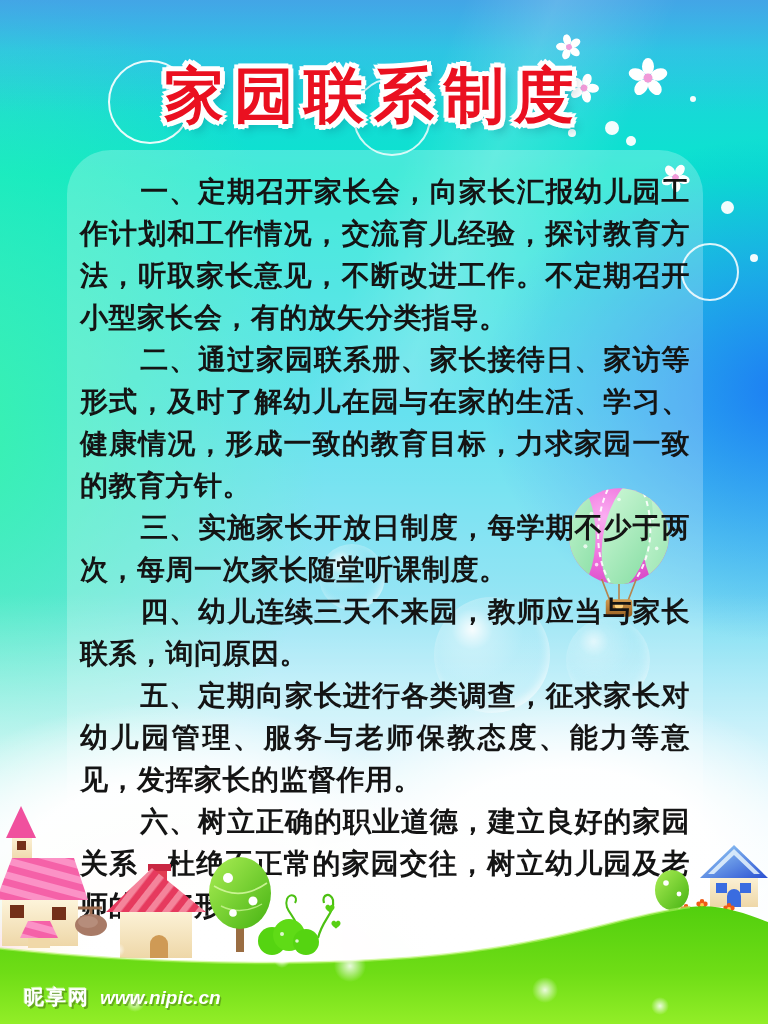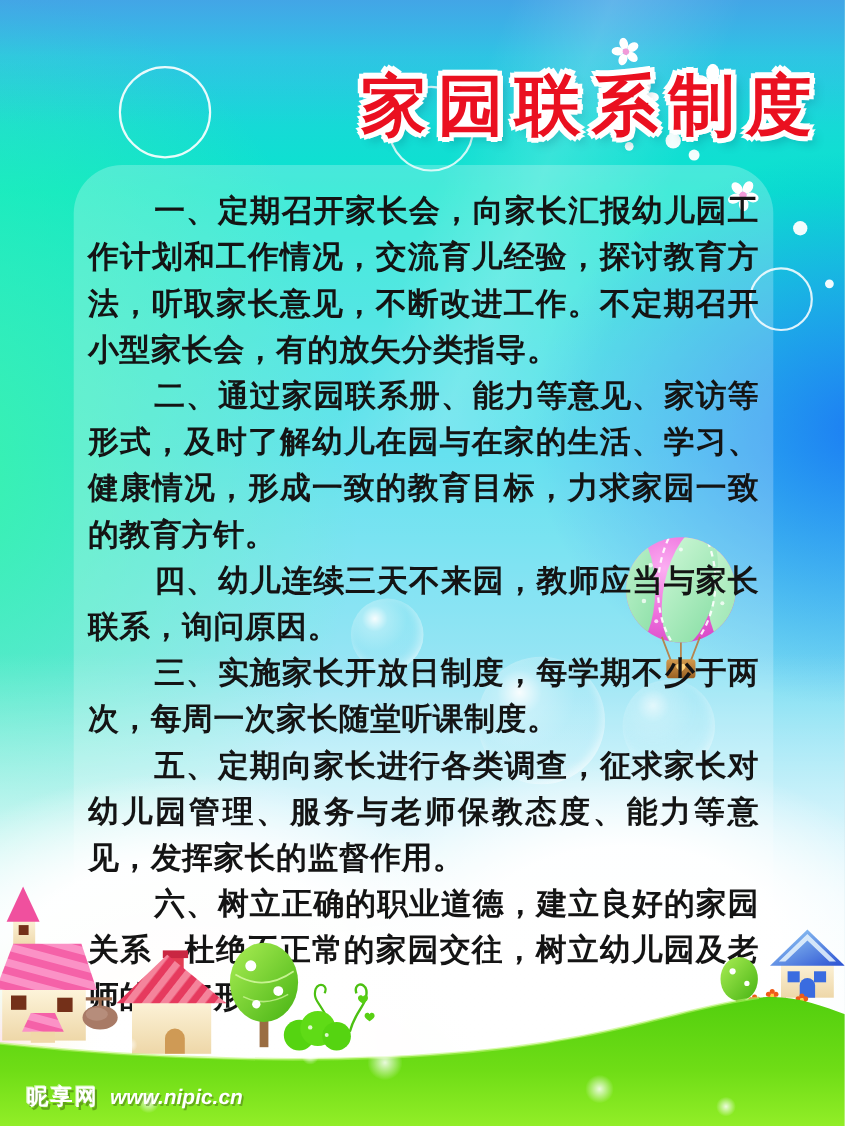--- a/index.html
+++ b/index.html
@@ -52,21 +52,21 @@
       rgba(255,255,255,.92) 0%, rgba(255,255,255,.28) 18%,
       rgba(225,247,255,.07) 45%, rgba(205,240,255,.09) 72%,
       rgba(255,255,255,.55) 93%, rgba(255,255,255,.18) 100%);
     box-shadow:inset -3px -3px 9px rgba(255,255,255,.45);
   }
   .bubble.b1{left:319px;top:544px;width:66px;height:66px;}
   .bubble.b2{left:434px;top:597px;width:116px;height:116px;}
   .bubble.b3{left:566px;top:618px;width:84px;height:84px;opacity:.7;}
   .title{
     position:absolute;left:0;top:56px;width:768px;z-index:6;
-    text-align:right;padding-right:20px;box-sizing:border-box;
+    text-align:center;padding-right:20px;box-sizing:border-box;
   }
   .title span{
     font-size:60px;font-weight:900;letter-spacing:10px;color:#ea1020;
     text-shadow:
       -4px -4px 0 #fff, 4px -4px 0 #fff, -4px 4px 0 #fff, 4px 4px 0 #fff,
       -5px 0 0 #fff, 5px 0 0 #fff, 0 -5px 0 #fff, 0 5px 0 #fff,
       -3px 3px 0 #fff, 3px -3px 0 #fff,
       6px 7px 9px rgba(0,70,90,.28);
   }
   .content{
@@ -204,23 +204,23 @@
   <div class="bubble b1"></div>
   <div class="bubble b2"></div>
   <div class="bubble b3"></div>
 
   <div class="title">
     <span>家园联系制度</span>
   </div>
 
   <div class="content">
     <p>一、定期召开家长会，向家长汇报幼儿园工作计划和工作情况，交流育儿经验，探讨教育方法，听取家长意见，不断改进工作。不定期召开小型家长会，有的放矢分类指导。</p>
-    <p>二、通过家园联系册、能力等意见、家访等形式，及时了解幼儿在园与在家的生活、学习、健康情况，形成一致的教育目标，力求家园一致的教育方针。</p>
+    <p>二、通过家园联系册、家长接待日、家访等形式，及时了解幼儿在园与在家的生活、学习、健康情况，形成一致的教育目标，力求家园一致的教育方针。</p>
+    <p>三、实施家长开放日制度，每学期不少于两次，每周一次家长随堂听课制度。</p>
     <p>四、幼儿连续三天不来园，教师应当与家长联系，询问原因。</p>
-    <p>三、实施家长开放日制度，每学期不少于两次，每周一次家长随堂听课制度。</p>
     <p>五、定期向家长进行各类调查，征求家长对幼儿园管理、服务与老师保教态度、能力等意见，发挥家长的监督作用。</p>
     <p>六、树立正确的职业道德，建立良好的家园关系，杜绝不正常的家园交往，树立幼儿园及老师的良好形象</p>
   </div>
 
   <svg class="scene" viewBox="0 764 768 260">
     <defs>
       <pattern id="pinkstripe" width="14" height="14" patternUnits="userSpaceOnUse" patternTransform="rotate(105)">
         <rect width="14" height="14" fill="#f561a8"></rect>
           <rect width="7" height="14" fill="#fb92c6"></rect>
       </pattern>

